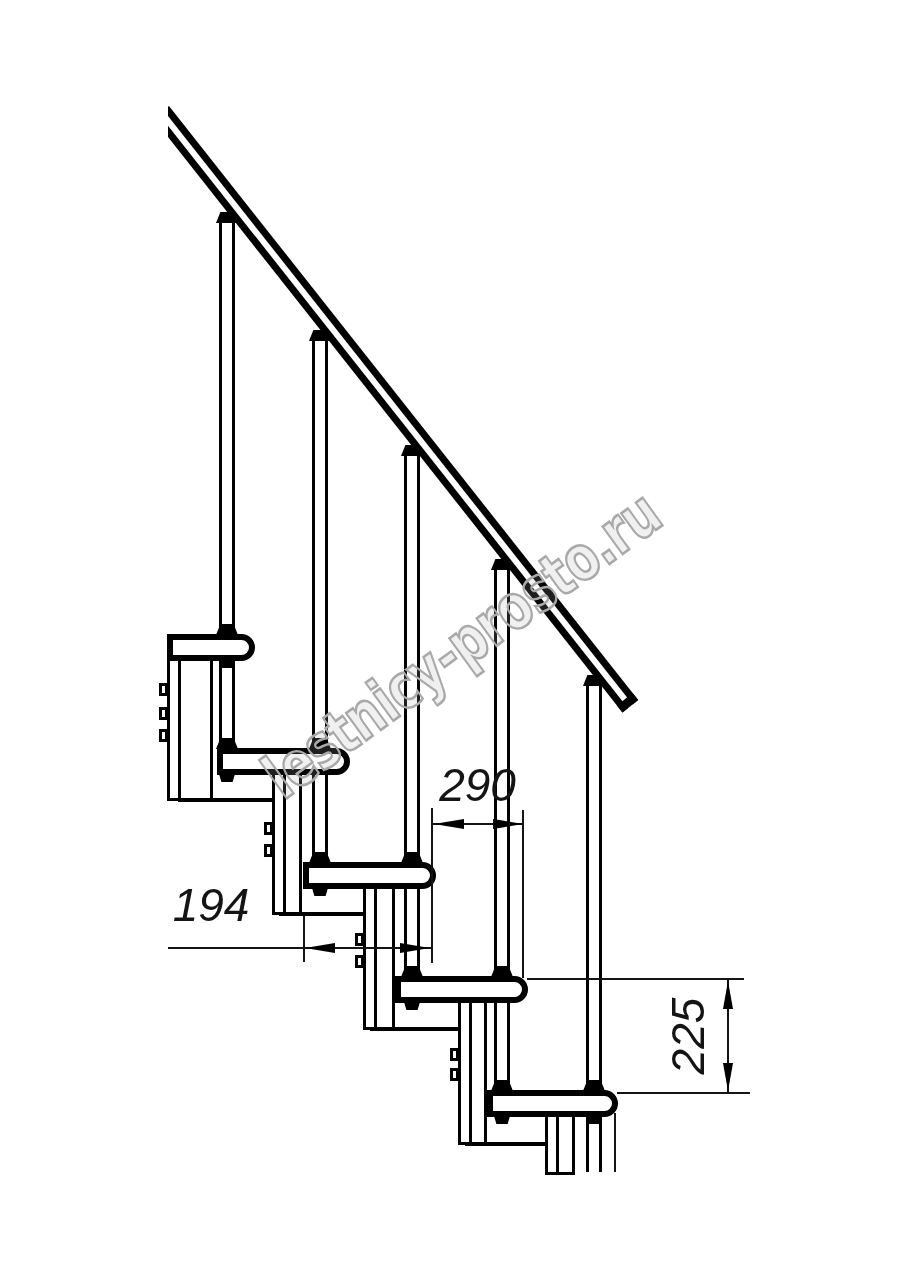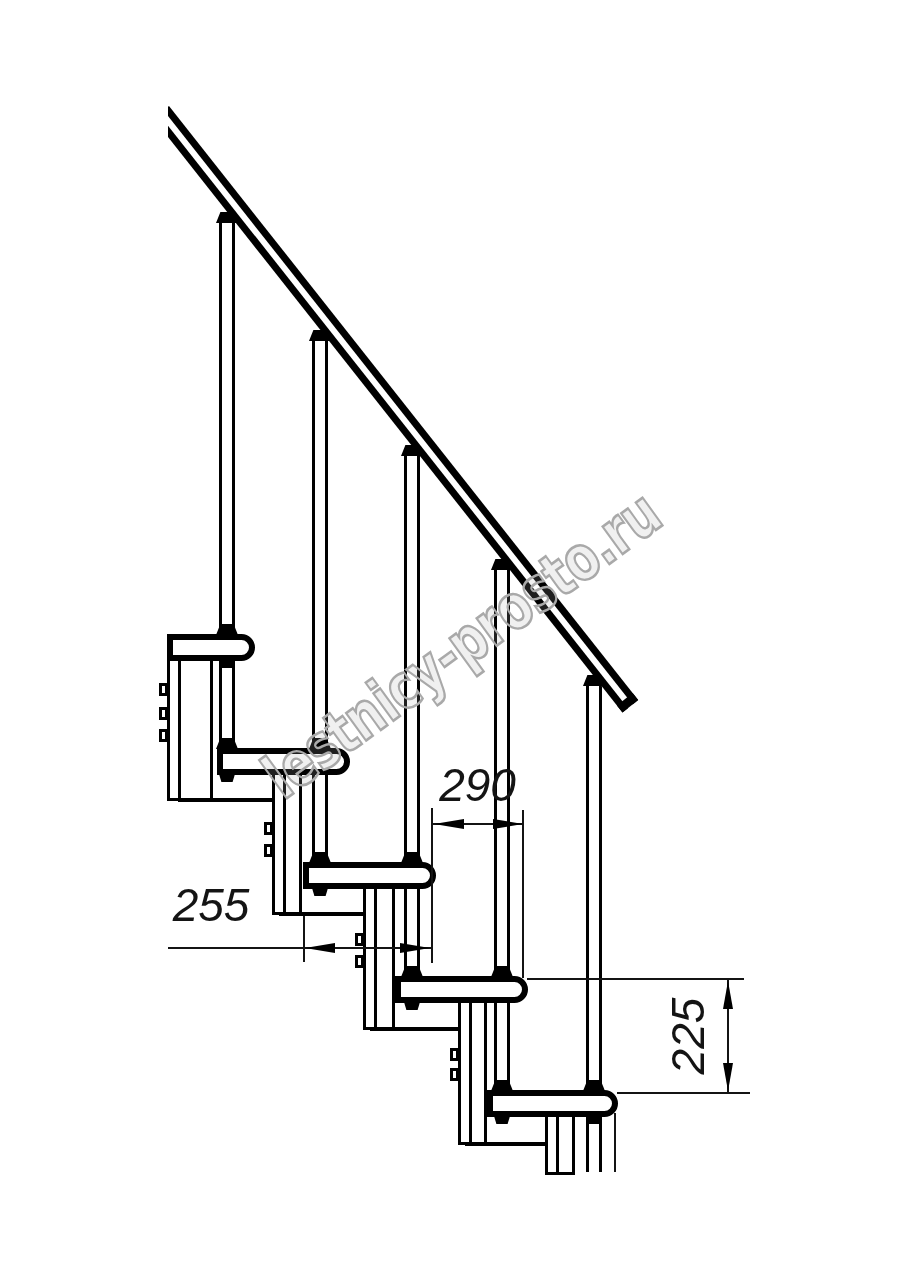--- a/index.html
+++ b/index.html
@@ -65,21 +65,21 @@
 </style>
 </head>
 <body>
 
 <div id="canvas">
 
   <div class="railclip">
     <div class="rail"></div>
   </div>
 
-  <div class="dimtext" id="dim-depth" style="left:165px;top:882px;width:92px;">255</div>
+  <div class="dimtext" id="dim-depth" style="left:165px;top:882px;width:92px;">194</div>
   <div class="dimtext" id="dim-going" style="left:432px;top:762px;width:91px;">290</div>
   <div class="dimtext" id="dim-rise" style="left:642px;top:1013px;width:92px;height:46px;">225</div>
 
   <div id="watermark">lestnicy-prosto.ru</div>
 <div class="module" style="left: 167px; top: 657px; width: 46px; height: 144px;"></div>
     <div class="modline" style="left: 178px; top: 657px; height: 144px;"></div>
     <div class="module" style="left: 272px; top: 771px; width: 30px; height: 144px;"></div>
     <div class="modline" style="left: 283px; top: 771px; height: 144px;"></div>
     <div class="module" style="left: 363px; top: 885px; width: 32px; height: 145px;"></div>
     <div class="modline" style="left: 374px; top: 885px; height: 145px;"></div>

